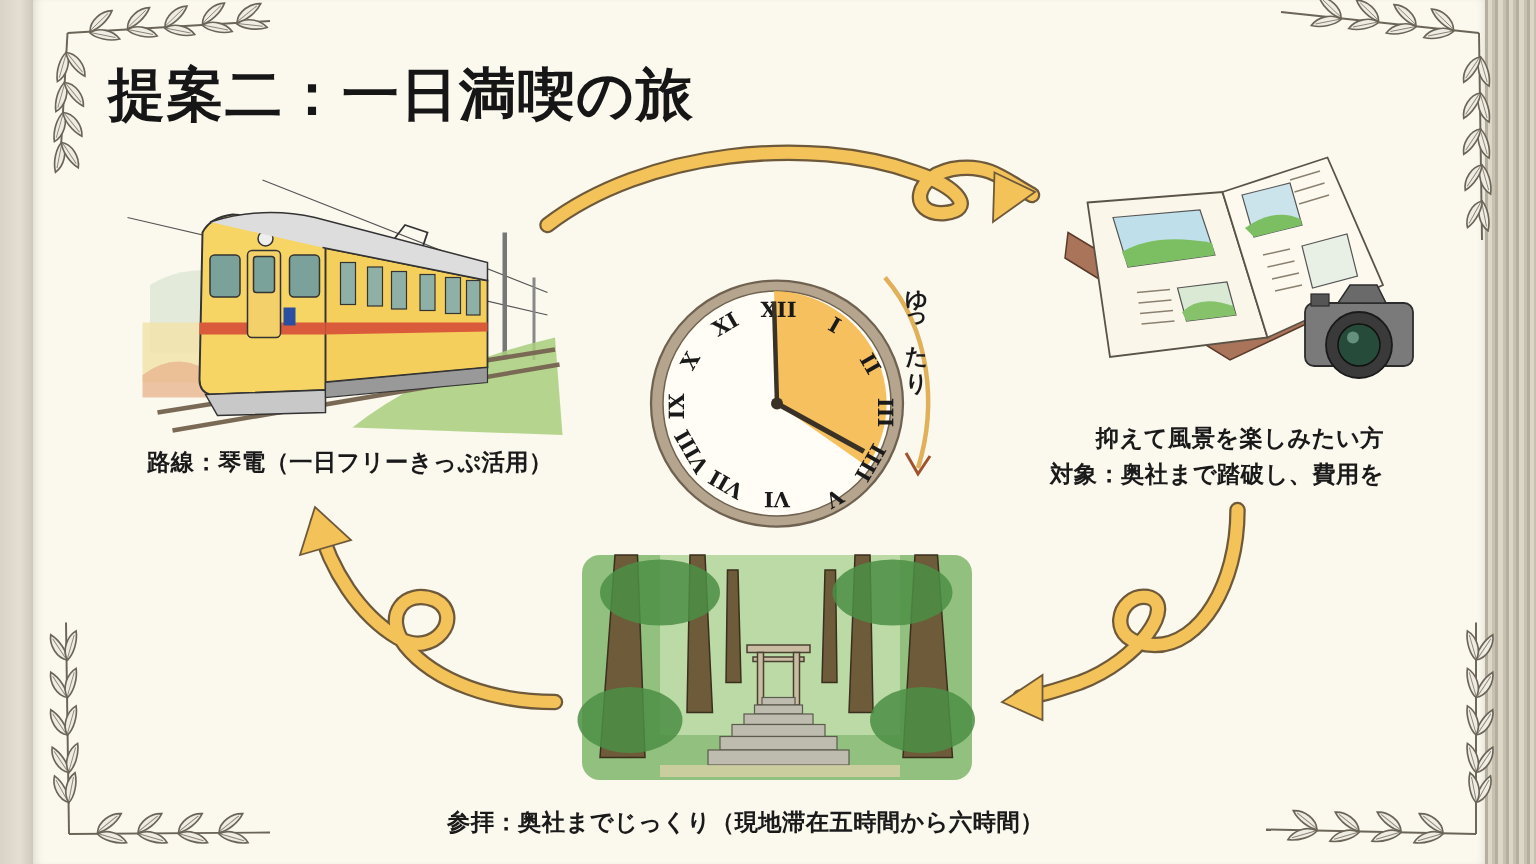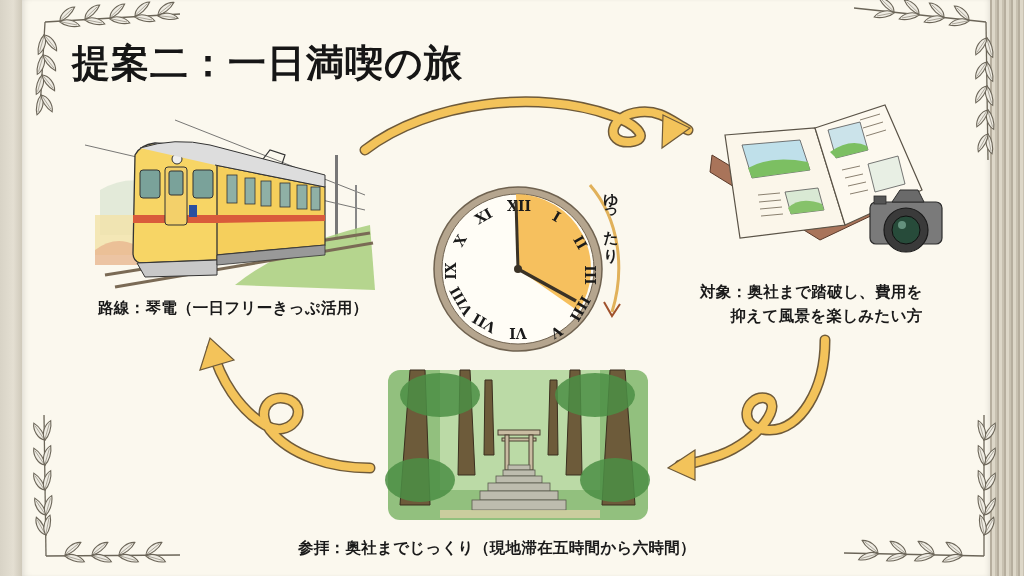--- a/index.html
+++ b/index.html
@@ -268,22 +268,22 @@
 
   <rect x="170" y="102" width="72" height="42" rx="6" fill="#7a7a7a" stroke="#2c2c2c" stroke-width="1.2"></rect>
   <path d="M192,102 L200,90 L218,90 L224,102 Z" fill="#6a6a6a" stroke="#2c2c2c" stroke-width="1"></path>
   <rect x="174" y="96" width="12" height="8" fill="#555" stroke="#2c2c2c" stroke-width="0.8"></rect>
   <circle cx="206" cy="130" r="22" fill="#3a3a3a" stroke="#1a1a1a" stroke-width="1.2"></circle>
   <circle cx="206" cy="130" r="14" fill="#274b3a" stroke="#111" stroke-width="1"></circle>
   <circle cx="202" cy="125" r="4" fill="#7fae9a" opacity="0.7"></circle>
 </svg>
 
 <div class="caption multi" style="left:700px;top:280px;">
+  <div>抑えて風景を楽しみたい方</div>
   <div>対象：奥社まで踏破し、費用を</div>
-  <div>抑えて風景を楽しみたい方</div>
 </div>
 
 <svg style="left:650px;top:330px" width="200" height="160">
   <path d="M175,10 C175,60 150,100 120,100 C85,100 95,65 115,68 C135,72 110,110 70,125 C55,130 40,135 30,135" fill="none" stroke="#6e5a3a" stroke-width="11" stroke-linecap="round"></path>
   <path d="M175,10 C175,60 150,100 120,100 C85,100 95,65 115,68 C135,72 110,110 70,125 C55,130 40,135 30,135" fill="none" stroke="#f3c35a" stroke-width="8" stroke-linecap="round"></path>
   <path d="M45,120 L18,138 L45,150 Z" fill="#f3c35a" stroke="#6e5a3a" stroke-width="1.2"></path>
 </svg>
 
 <svg style="left:380px;top:365px" width="275" height="160">
   <rect x="8" y="5" width="260" height="150" rx="12" fill="#7fb66a" opacity="0.85"></rect>

